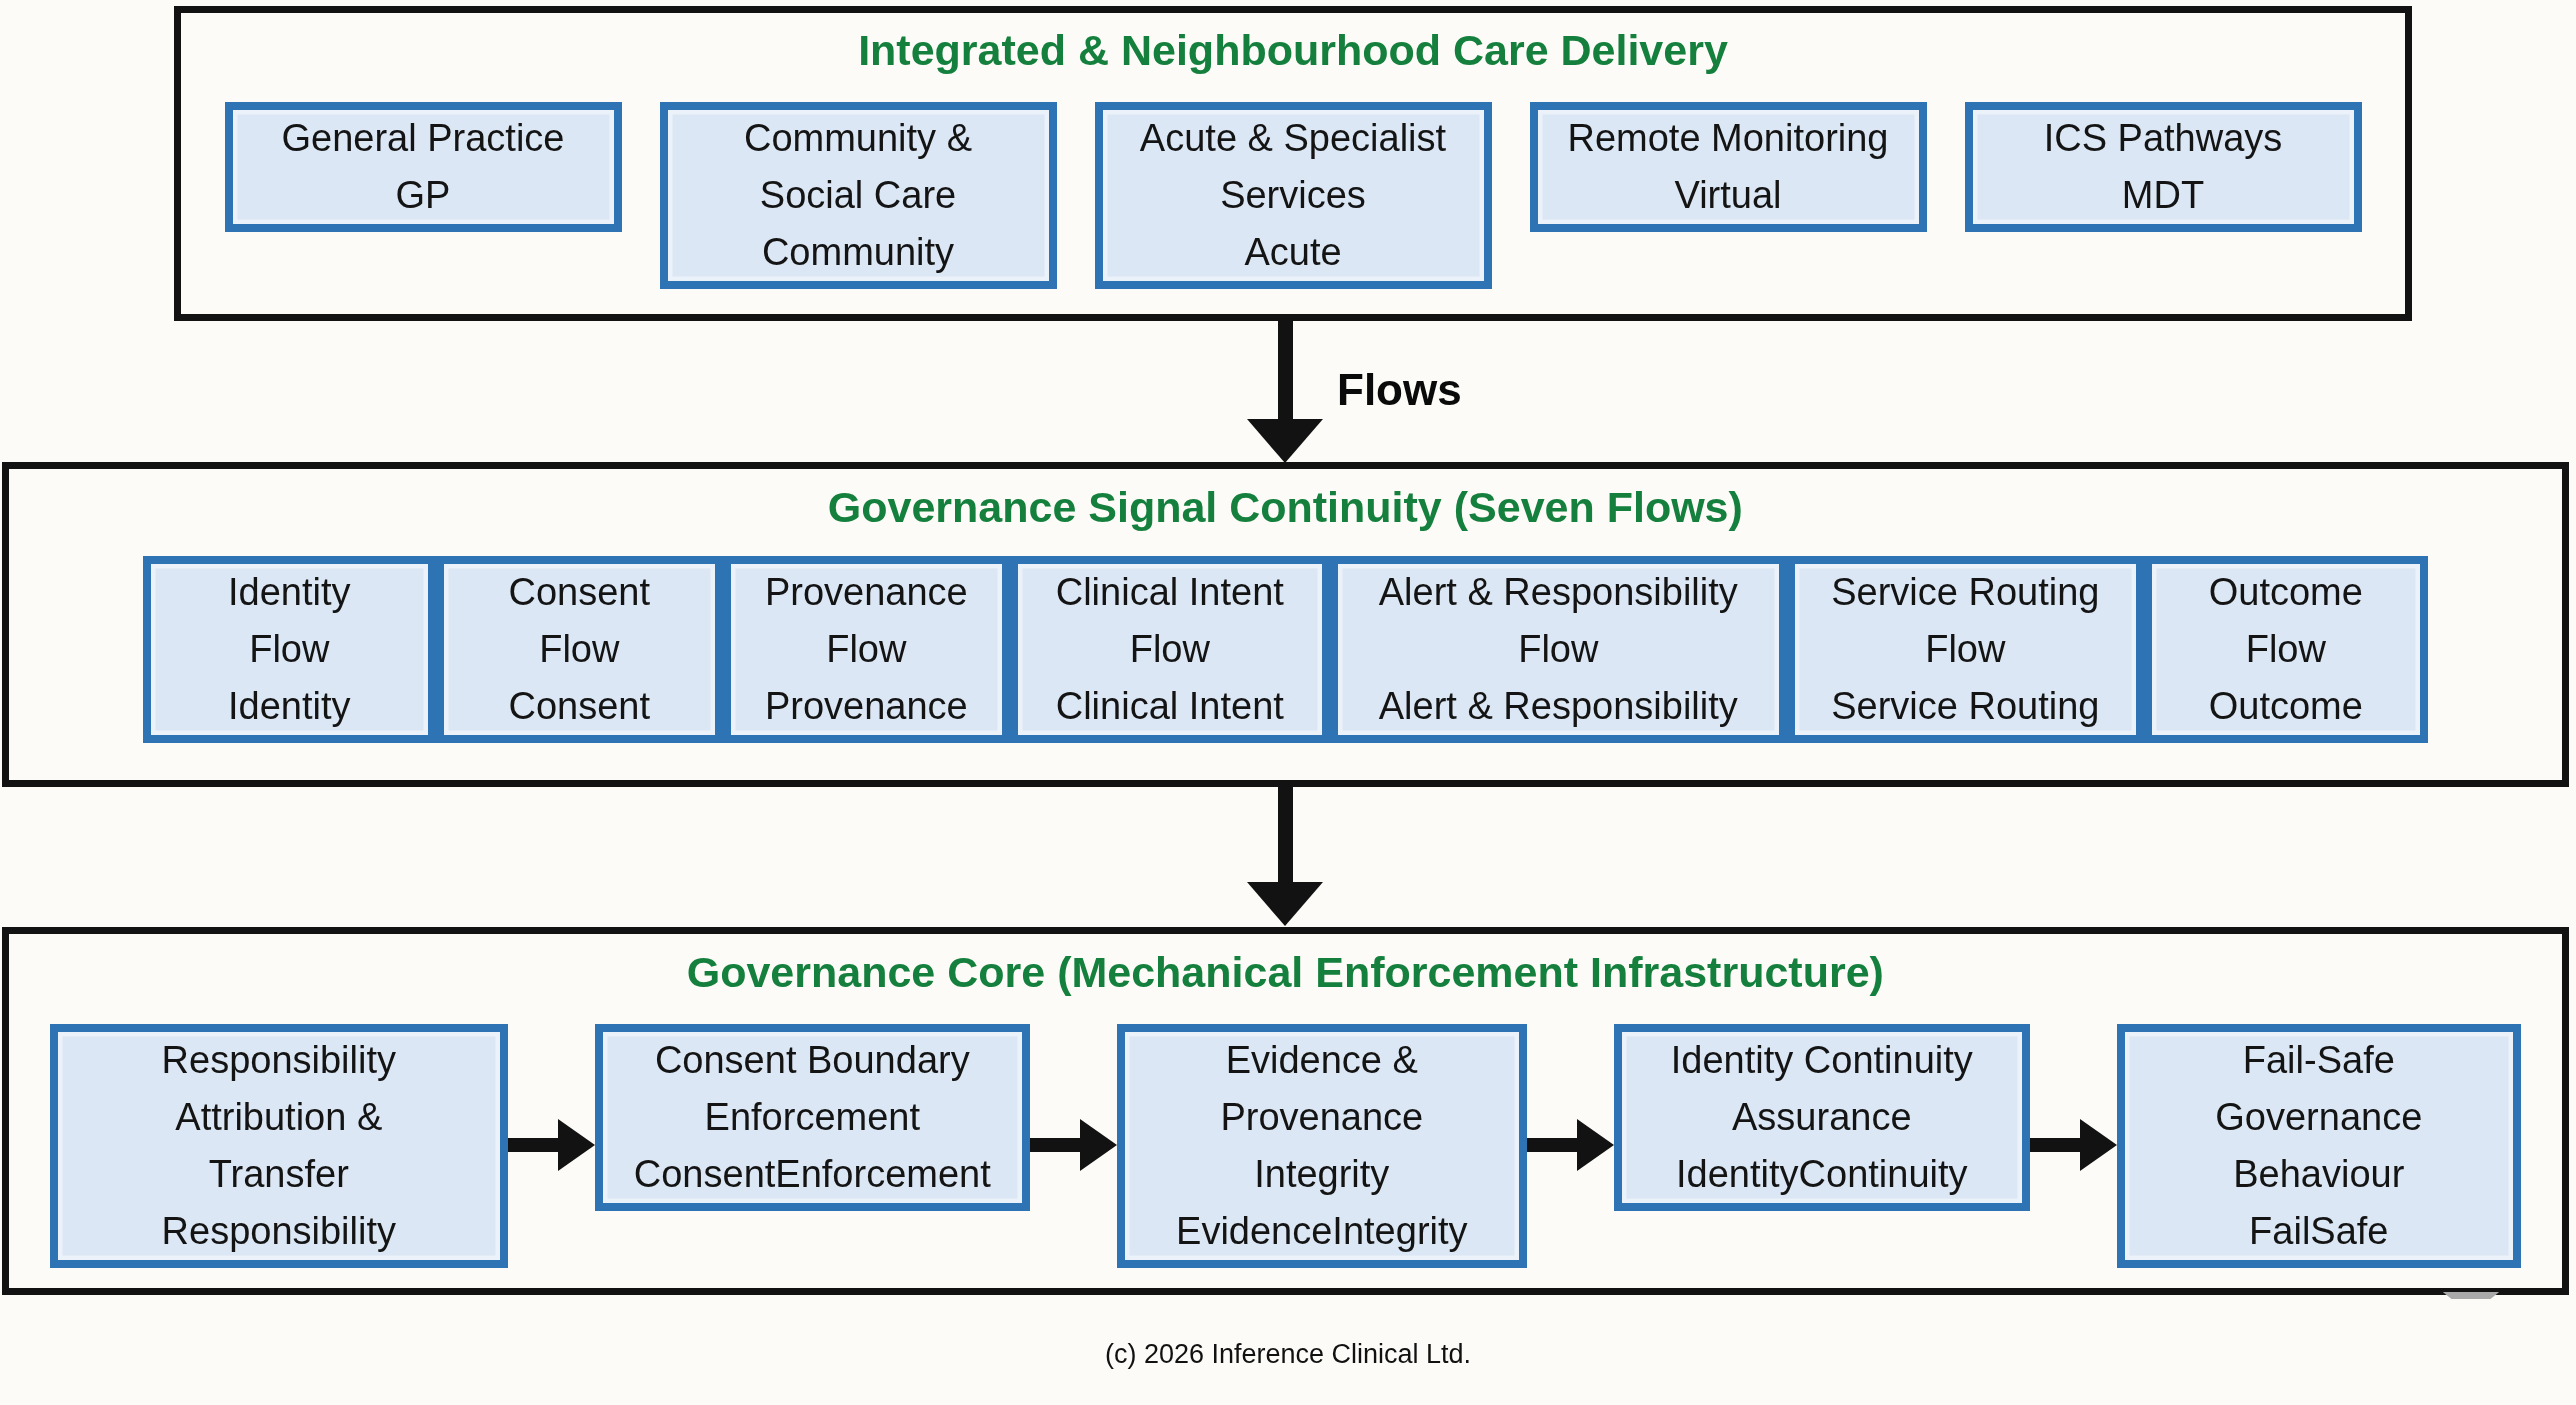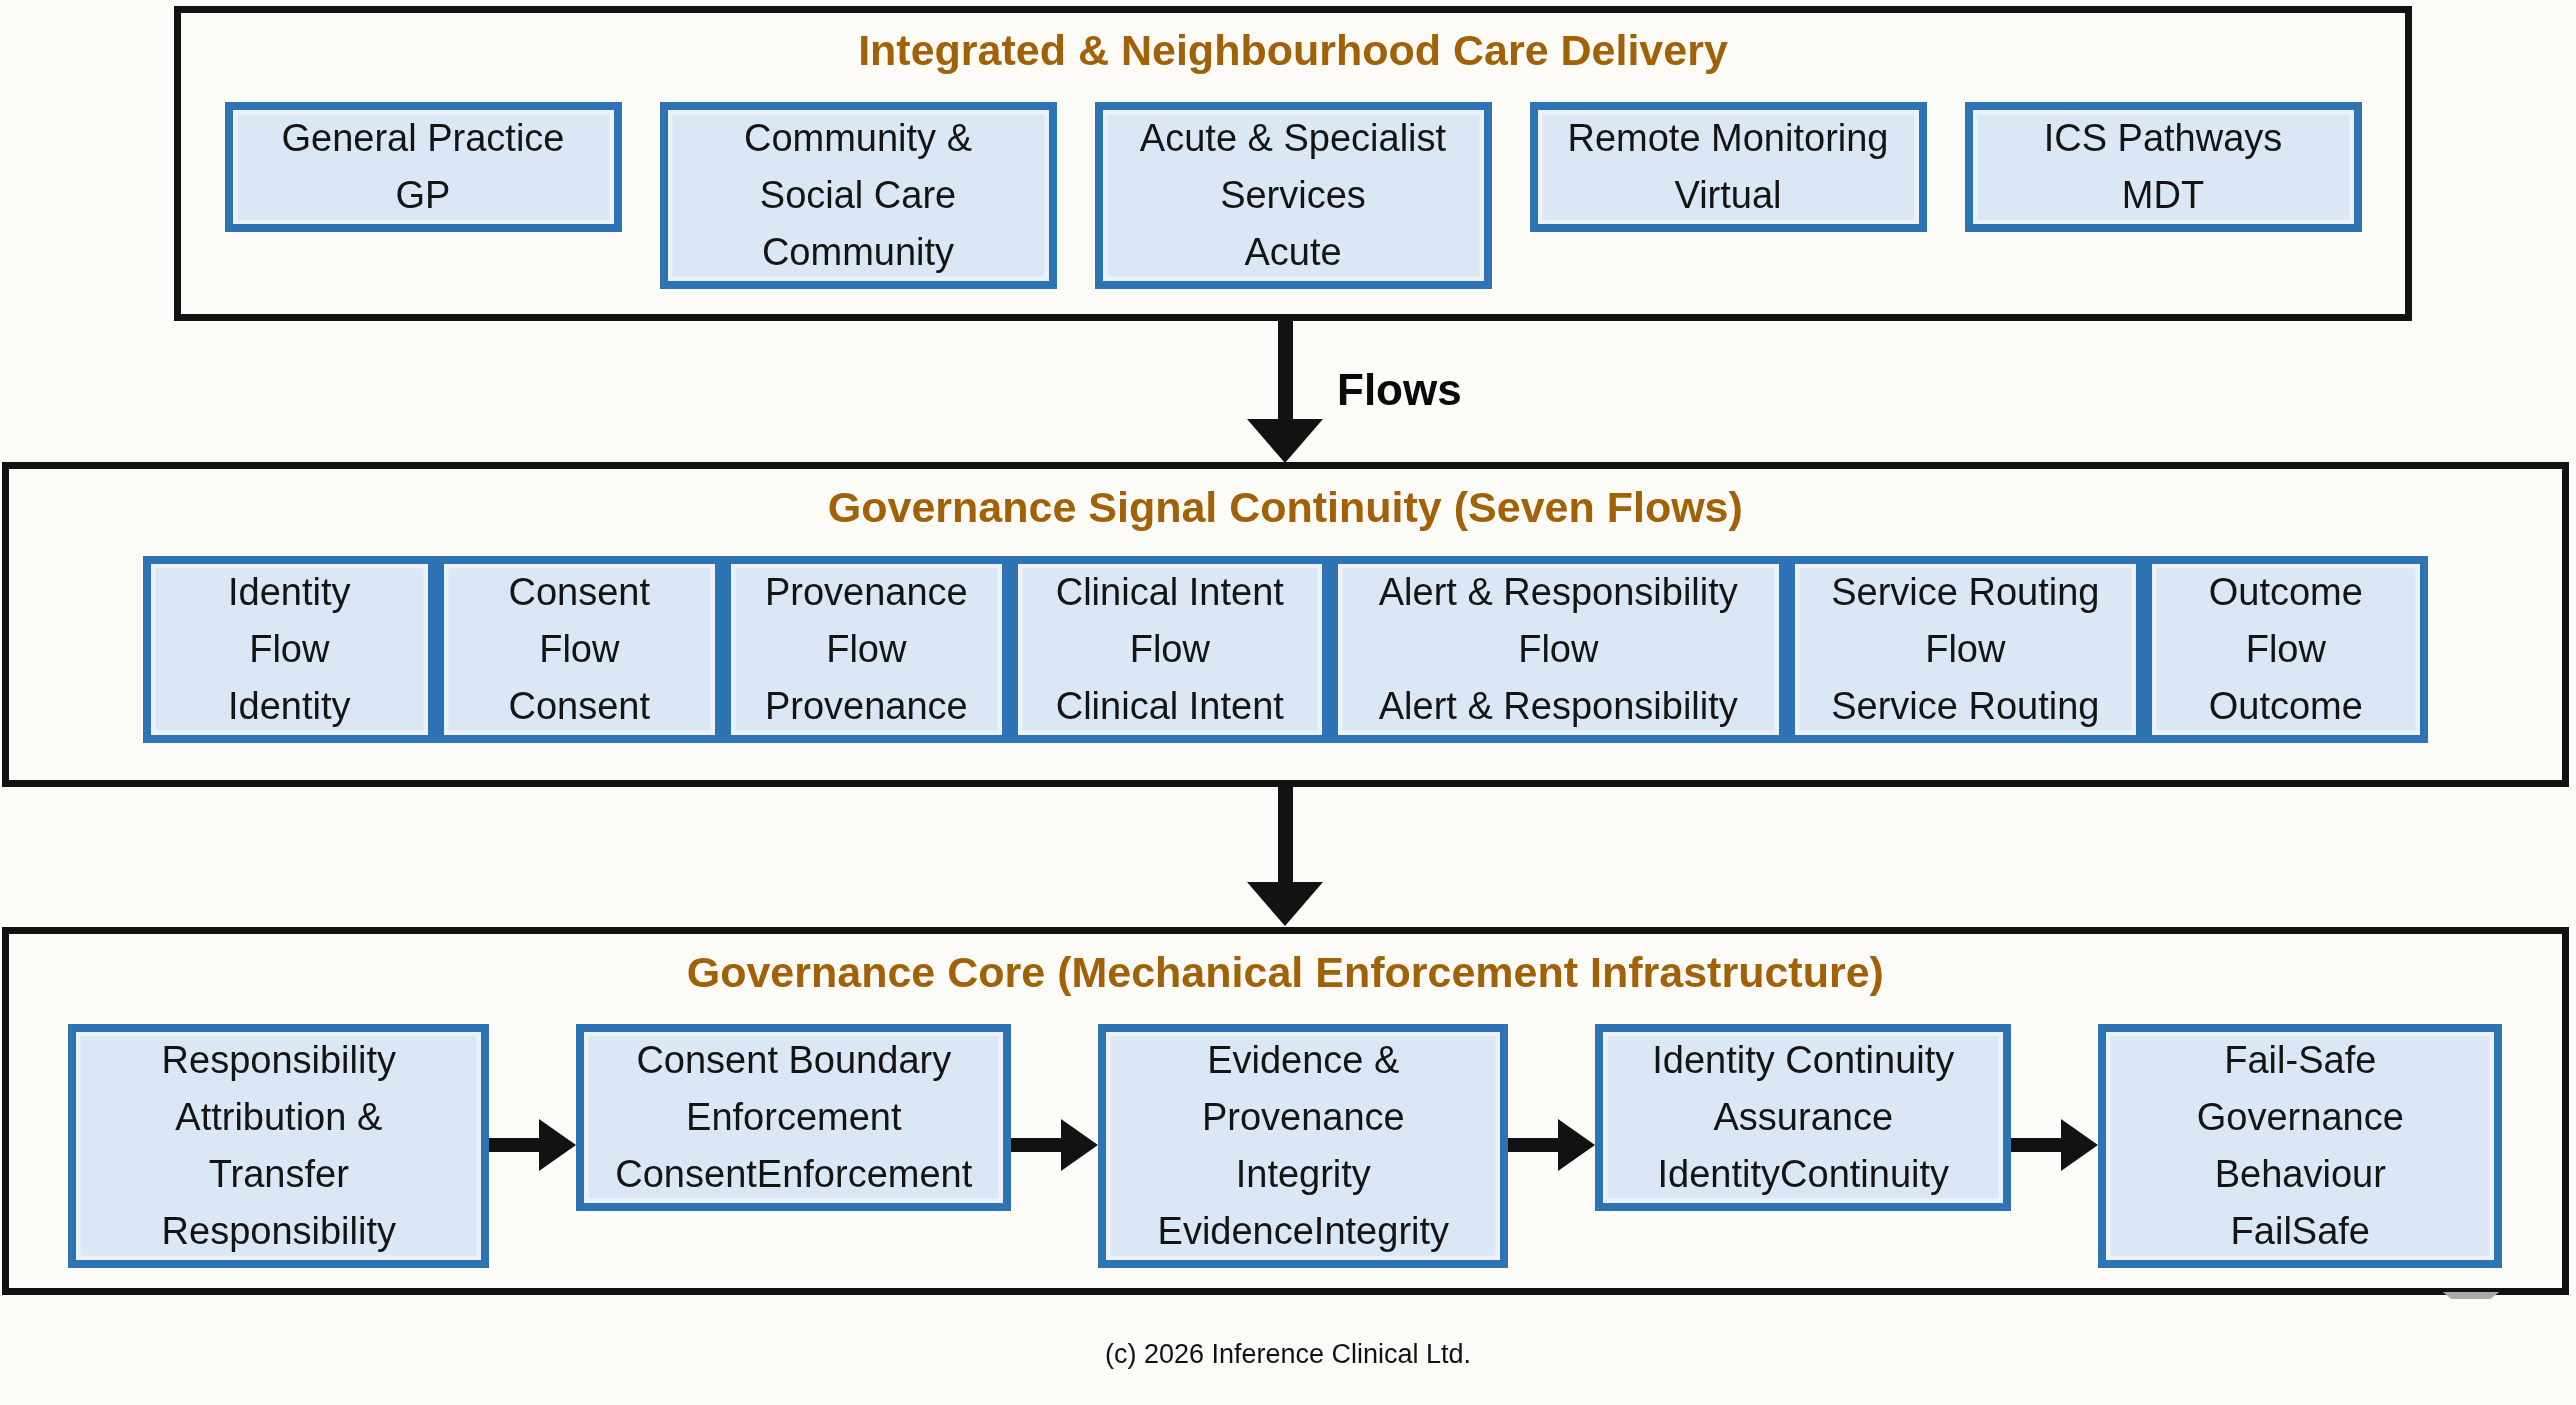--- a/index.html
+++ b/index.html
@@ -8,21 +8,21 @@
     background:var(--page-bg,#fcfbf7);
     font-family:"Liberation Sans","DejaVu Sans",sans-serif;
     color:#131313;
   }
   .section{position:absolute;box-sizing:border-box;border:7.3px solid var(--outline,#121212);}
   #sec-top{left:174px;top:5.5px;width:2238px;height:315px}
   #sec-mid{left:1.8px;top:462px;width:2567px;height:325px}
   #sec-bot{left:1.8px;top:927px;width:2567px;height:368px}
   .sec-title{
     text-align:center;font-weight:bold;font-size:43px;line-height:51px;
-    margin-top:12.8px;color:#a16207;white-space:nowrap;
+    margin-top:12.8px;color:#15803d;white-space:nowrap;
   }
   .row{display:flex;justify-content:center;align-items:flex-start}
   #row-top{margin-top:25.6px;gap:38px;height:174px}
   #row-mid{margin-top:23px;height:197px}
   #row-bot{margin-top:26.5px;height:242px}
   .box{
     box-sizing:border-box;flex:0 0 auto;
     background:var(--box-fill,#dbe7f4);
     border:8.2px solid var(--box-border,#2e74b5);
     box-shadow:inset 0 0 0 4.6px rgba(255,255,255,.45);
@@ -30,21 +30,21 @@
     text-align:center;font-size:38px;line-height:57px;color:#141414;
   }
   #row-top .box{width:397px}
   #row-mid .box:nth-child(1){width:293px}
   #row-mid .box:nth-child(2){width:287px}
   #row-mid .box:nth-child(3){width:287px}
   #row-mid .box:nth-child(4){width:320px}
   #row-mid .box:nth-child(5){width:457px}
   #row-mid .box:nth-child(6){width:357px}
   #row-mid .box:nth-child(7){width:284px}
-  .bw1{width:421px}.bw2{width:435px}.bw3{width:410px}.bw4{width:416px}.bw5{width:404px}
+  .bw1{width:458px}.bw2{width:435px}.bw3{width:410px}.bw4{width:416px}.bw5{width:404px}
   .h-arrow{width:87px;flex:0 0 auto;align-self:center;display:flex;align-items:center}
   .h-arrow .shaft{flex:1;height:13.7px;background:var(--outline,#121212)}
   .h-arrow .head{
     width:0;height:0;
     border-left:37px solid var(--outline,#121212);
     border-top:26.5px solid transparent;border-bottom:26.5px solid transparent;
   }
   .v-shaft{position:absolute;width:14.6px;background:var(--outline,#121212)}
   .v-head{position:absolute;width:0;height:0;
     border-left:38px solid transparent;border-right:38px solid transparent;

